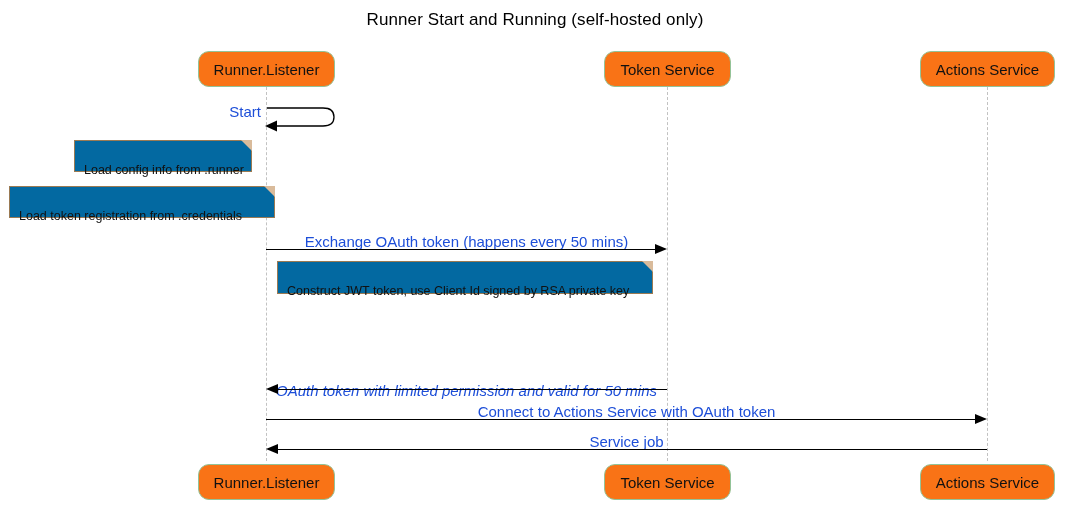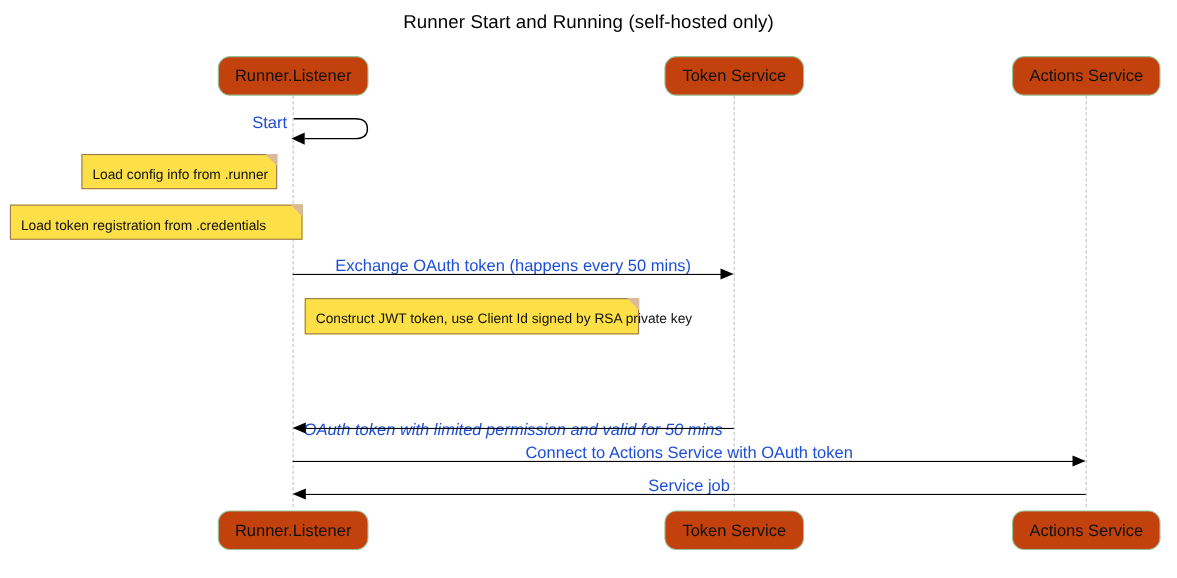--- a/index.html
+++ b/index.html
@@ -31,45 +31,45 @@
     font-size: 17px;
     font-weight: normal;
     letter-spacing: 0.1px;
     color: #000;
   }
   
   .participant {
     position: absolute;
     height: 36px;
     border-radius: 11px;
-    background: #c2410c;
+    background: #f97316;
     border: 1px solid #93c398;
     display: flex;
     align-items: center;
     justify-content: center;
     font-size: 15px;
     color: #111;
     box-sizing: border-box;
   }
   
   .lifeline {
     position: absolute;
     width: 0;
     border-left: 1.5px dashed #c2c2c2;
   }
   
   .note {
     position: absolute;
-    background: #fde047;
+    background: #0369a1;
     border: 1px solid #9a7a53;
     box-sizing: border-box;
     font-size: 12.5px;
     color: #111;
     line-height: 16px;
-    padding: 10px 8px 5px 9px;
+    padding: 21px 8px 5px 9px;
   }
   .note .fold {
     position: absolute;
     top: -1px;
     right: -1px;
     width: 0;
     height: 0;
     border-left: 11px solid transparent;
     border-top: 11px solid #d9bb9b;
   }
@@ -174,21 +174,21 @@
   <div class="note" style="left:9px; top:186px; width:266px; height:32px;">
     <span class="fold"></span>
     <span class="fold-edge"></span>
     <span class="note-text">Load token registration from .credentials</span>
   </div>
 
   <div class="msg-label" style="left:266px; top:233px; width:401px;">Exchange OAuth token (happens every 50 mins)</div>
   <div class="msg-line" style="left:266px; top:249px; width:390px;"></div>
   <div class="arrow-head right" style="left:655px; top:243.5px;"></div>
 
-  <div class="note" style="left:277px; top:261px; width:304px; height:33px;margin-top:10px;">
+  <div class="note" style="left:277px; top:261px; width:376px; height:33px;">
     <span class="fold"></span>
     <span class="fold-edge"></span>
     <span class="note-text">Construct JWT token, use Client Id signed by RSA private key</span>
   </div>
 
 
   <div class="msg-label" style="left:266px; top:382px; width:401px;font-style:italic;">OAuth token with limited permission and valid for 50 mins</div>
   <div class="msg-line" style="left:277px; top:389px; width:390px;"></div>
   <div class="arrow-head left" style="left:266px; top:383.5px;"></div>
 

